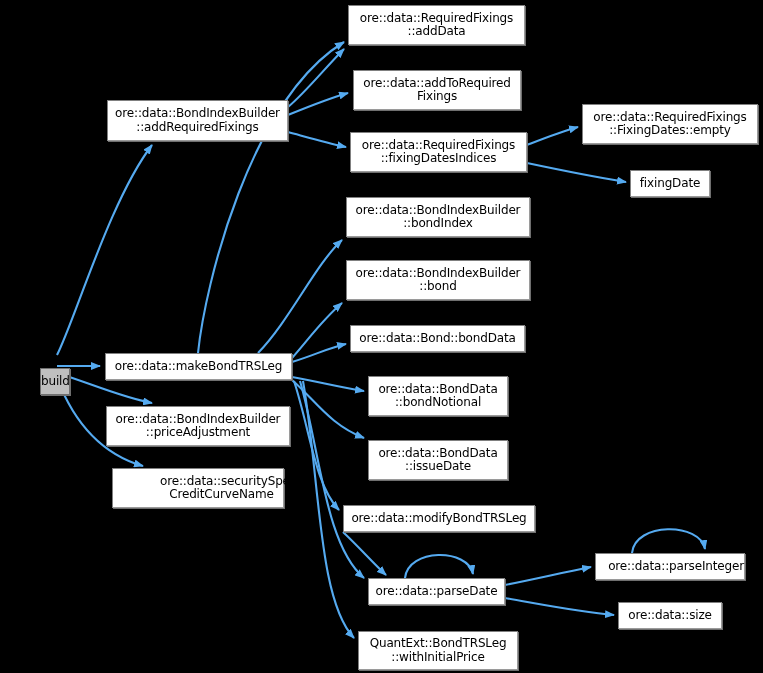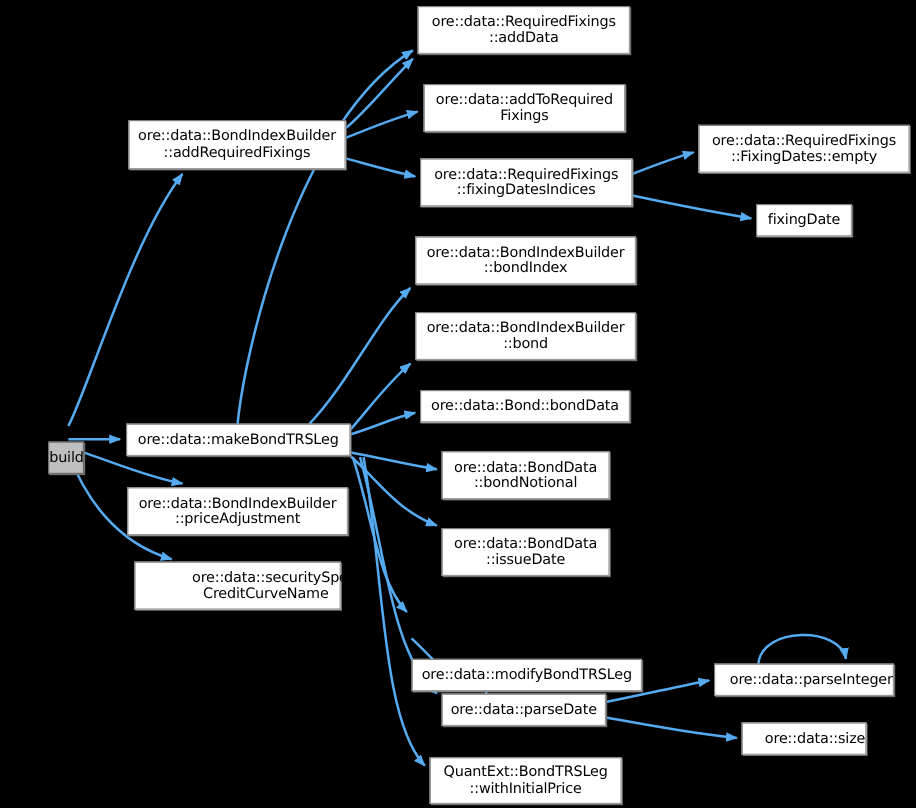--- a/index.html
+++ b/index.html
@@ -158,30 +158,30 @@
     <span>ore::data::makeBondTRSLeg</span>
   </div>
   <div class="node" style="left: 106px; top: 406px; width: 184px; height: 40px;">
     <span>ore::data::BondIndexBuilder
 ::priceAdjustment</span>
   </div>
   <div class="node" style="left: 112px; top: 468px; width: 172px; height: 40px; padding-left: 47px;">
     <span>ore::data::securitySpecific
 CreditCurveName</span>
   </div>
-  <div class="node" style="left: 343px; top: 505px; width: 192px; height: 27px; margin-top: 44px;">
+  <div class="node" style="left: 343px; top: 505px; width: 192px; height: 27px;">
     <span>ore::data::modifyBondTRSLeg</span>
   </div>
   <div class="node" style="left: 358px; top: 631px; width: 160px; height: 39px;">
     <span>QuantExt::BondTRSLeg
 ::withInitialPrice</span>
   </div>
   <div class="node" style="left: 368px; top: 578px; width: 137px; height: 27px;">
     <span>ore::data::parseDate</span>
   </div>
   <div class="node" style="left: 595px; top: 553px; width: 150px; height: 27px; text-align: right;">
     <span>ore::data::parseInteger</span>
   </div>
-  <div class="node" style="left: 618px; top: 602px; width: 104px; height: 27px; text-align: right;">
+  <div class="node" style="left: 618px; top: 602px; width: 104px; height: 27px;">
     <span>ore::data::size</span>
   </div>
 
 </div>
 
 </body></html>

